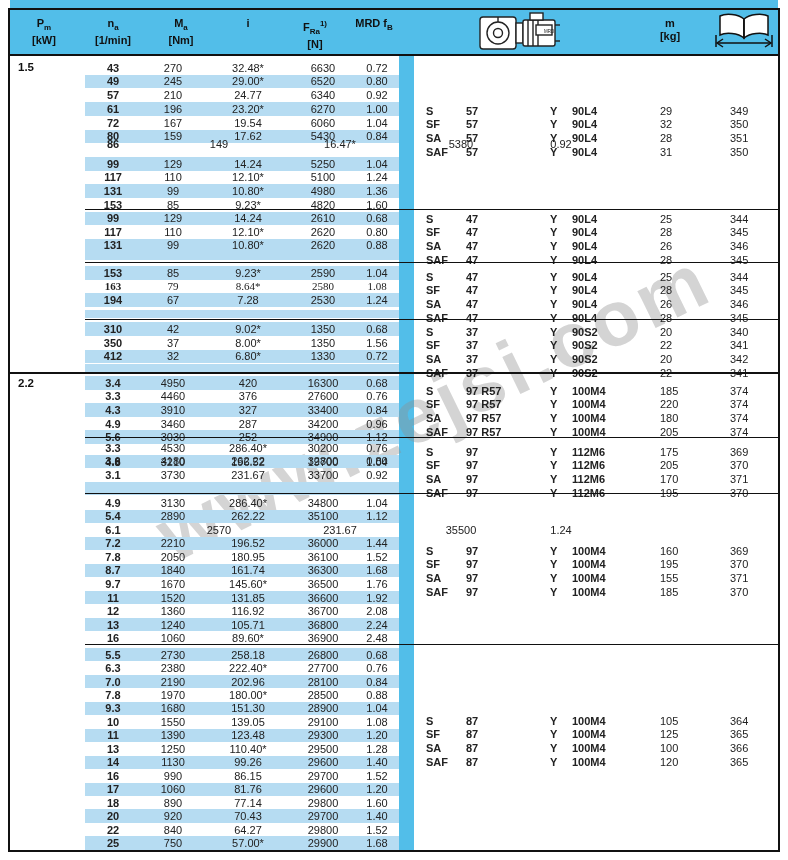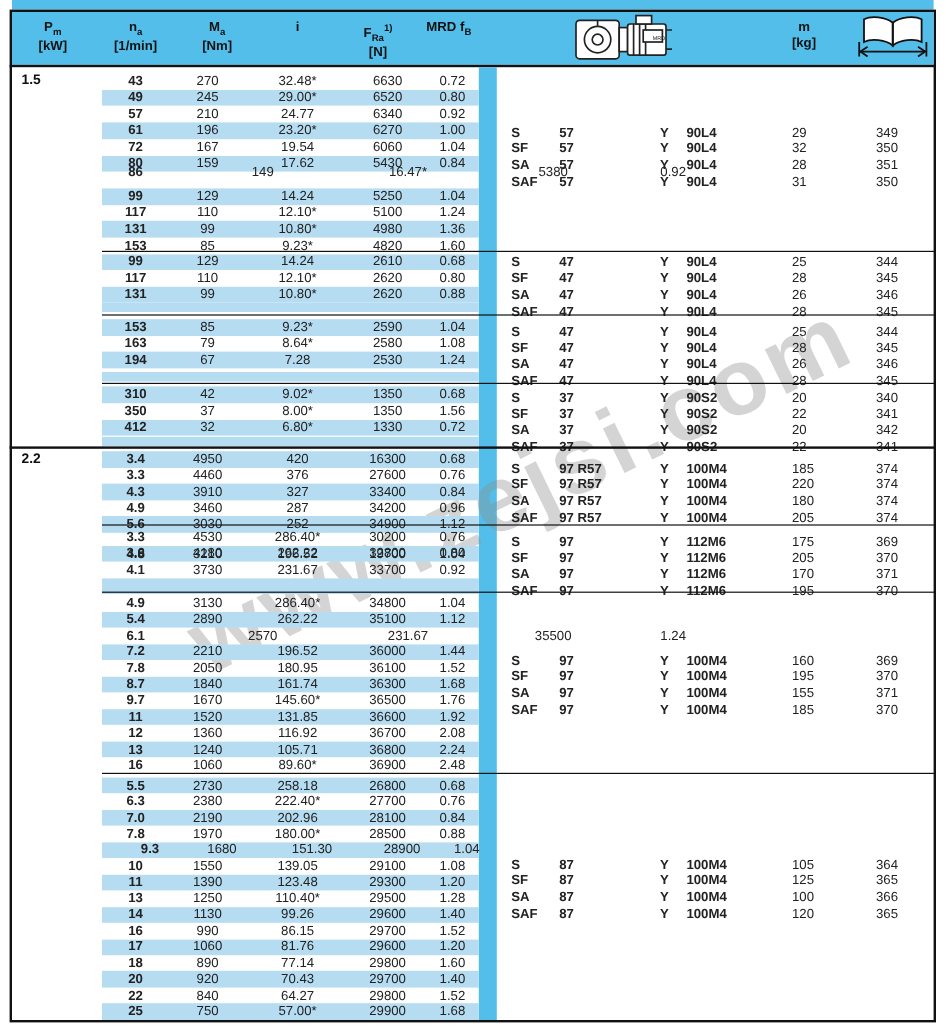--- a/index.html
+++ b/index.html
@@ -279,21 +279,21 @@
         <span>345</span>
       </div>
       <div class="abs stripe" style="left: 85px; top: 266px; width: 314px; height: 13.7px; background: rgb(182, 220, 242);"></div>
       <div class="abs lrow" style="top: 266px;">
         <span class="bna">153</span>
         <span>85</span>
         <span>9.23*</span>
         <span>2590</span>
         <span>1.04</span>
       </div>
-      <div class="abs lrow" style="top: 279.7px;">
+      <div class="abs lrow" style="top: 279.7px; font-family: Liberation Serif, serif;">
         <span class="bna">163</span>
         <span>79</span>
         <span>8.64*</span>
         <span>2580</span>
         <span>1.08</span>
       </div>
       <div class="abs stripe" style="left: 85px; top: 293.4px; width: 314px; height: 13.7px; background: rgb(182, 220, 242);"></div>
       <div class="abs lrow" style="top: 293.4px;">
         <span class="bna">194</span>
         <span>67</span>
@@ -467,21 +467,21 @@
       </div>
       <div class="abs stripe" style="left: 85px; top: 454.6px; width: 314px; height: 13.6px; background: rgb(182, 220, 242);"></div>
       <div class="abs lrow" style="top: 454.6px;">
         <span class="bna">3.6</span>
         <span>4180</span>
         <span>262.22</span>
         <span>32800</span>
         <span>0.80</span>
       </div>
       <div class="abs lrow" style="top: 468.2px;">
-        <span class="bna">4.1</span>
+        <span class="bna">3.1</span>
         <span>3730</span>
         <span>231.67</span>
         <span>33700</span>
         <span>0.92</span>
       </div>
       <div class="abs stripe" style="left: 85px; top: 481.8px; width: 314px; height: 13.6px; background: rgb(182, 220, 242);"></div>
       <div class="abs lrow" style="top: 455px;">
         <span class="bna">4.8</span>
         <span>3210</span>
         <span>196.52</span>
@@ -658,21 +658,21 @@
         <span>0.84</span>
       </div>
       <div class="abs lrow" style="top: 688.35px;">
         <span class="bna">7.8</span>
         <span>1970</span>
         <span>180.00*</span>
         <span>28500</span>
         <span>0.88</span>
       </div>
       <div class="abs stripe" style="left: 85px; top: 701.8px; width: 314px; height: 13.45px; background: rgb(182, 220, 242);"></div>
-      <div class="abs lrow" style="top: 701px; padding-left: 12px;">
+      <div class="abs lrow" style="top: 701px;">
         <span class="bna">9.3</span>
         <span>1680</span>
         <span>151.30</span>
         <span>28900</span>
         <span>1.04</span>
       </div>
       <div class="abs lrow" style="top: 715.25px;">
         <span class="bna">10</span>
         <span>1550</span>
         <span>139.05</span>

